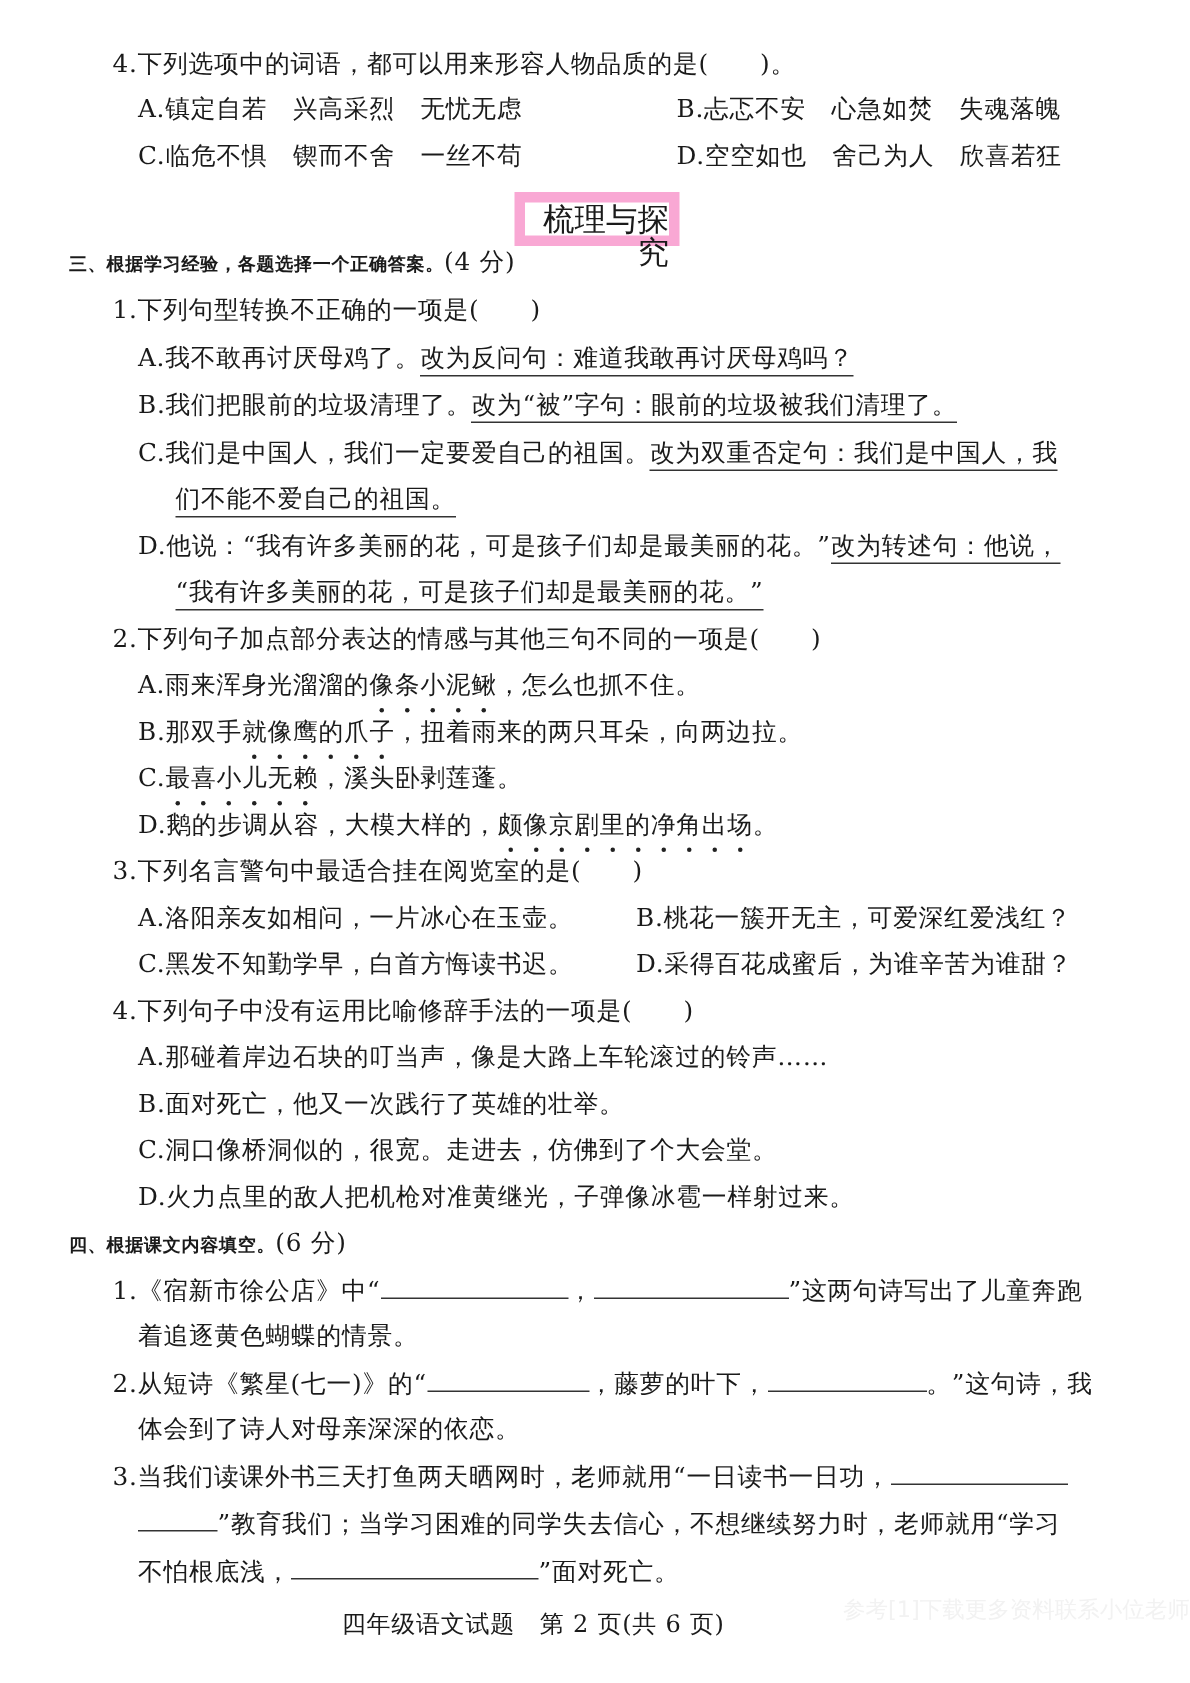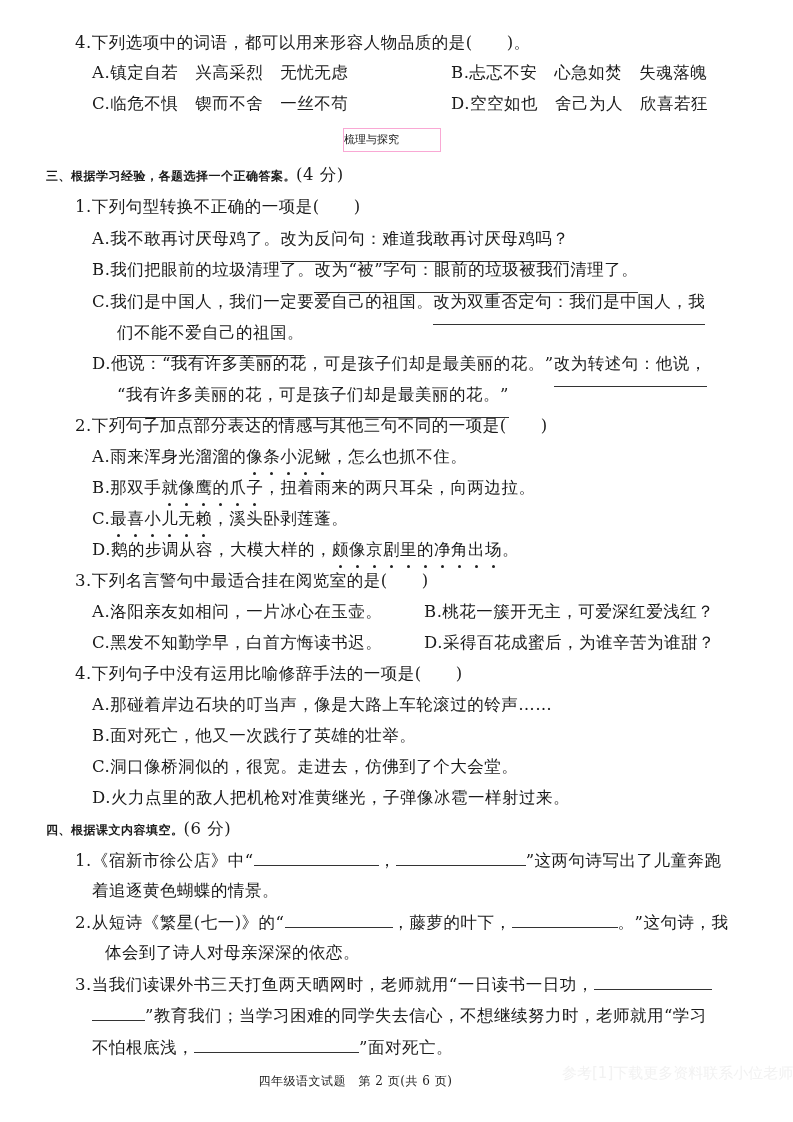--- a/index.html
+++ b/index.html
@@ -1,27 +1,27 @@
 <!DOCTYPE html>
 <html><head>
 <meta charset="utf-8">
 <style>
   html, body { margin:0; padding:0; background:#ffffff; }
   body { width:793px; height:1122px; position:relative; overflow:hidden;
          font-family:"DejaVu Serif", "Liberation Serif", serif; color:#1a1a1a; }
   .line { position:absolute; white-space:nowrap; font-size:16.5px; line-height:22px; letter-spacing:0.5px; }
   .bold { font-family:"DejaVu Sans", "Liberation Sans", sans-serif; font-weight:bold; font-size:12px; }
-  .ul { border-bottom:1.2px solid #333; padding-bottom:13px; }
+  .ul { border-bottom:1.2px solid #333; padding-bottom:2px; }
   .dot { position:relative; display:inline-block; }
   .dot::after { content:""; position:absolute; left:50%; bottom:-7px; width:3px; height:3px; margin-left:-1.5px; border-radius:50%; background:#222; }
   .blank { display:inline-block; border-bottom:1px solid #333; height:16px; vertical-align:baseline; }
-  .sect-box { position:absolute; left:343px; top:128px; width:96px; height:22px; border:1px solid #f9a8d4;
-              font-family:"DejaVu Sans", "Liberation Sans", sans-serif; font-size:11px; line-height:22px; text-align:left; }
+  .sect-box { position:absolute; left:343px; top:128px; width:96px; height:22px; border:7px solid #f9a8d4;
+              font-family:"DejaVu Sans", "Liberation Sans", sans-serif; font-size:21px; line-height:22px; text-align:right; }
   .watermark { position:absolute; left:562px; top:1064px; font-family:"DejaVu Sans", sans-serif; font-size:15px; color:#f2f2f2; white-space:nowrap; }
-  .footer { position:absolute; left:0; width:711px; top:1073px; text-align:center; font-size:12px; letter-spacing:0.5px; }
+  .footer { position:absolute; left:0; width:711px; top:1073px; text-align:center; font-size:16px; letter-spacing:0.5px; }
 </style>
 </head>
 <body>
 
 <div class="line" style="left:75px;top:32px;">4.下列选项中的词语，都可以用来形容人物品质的是(　　)。</div>
 <div class="line" style="left:92px;top:62px;">A.镇定自若　兴高采烈　无忧无虑</div>
 <div class="line" style="left:451px;top:62px;">B.忐忑不安　心急如焚　失魂落魄</div>
 <div class="line" style="left:92px;top:93px;">C.临危不惧　锲而不舍　一丝不苟</div>
 <div class="line" style="left:451px;top:93px;">D.空空如也　舍己为人　欣喜若狂</div>
 
@@ -82,21 +82,21 @@
 </div>
 
 <div class="line" style="left:75px;top:849px;">
   <span>1.《宿新市徐公店》中“</span><span class="blank" style="width:125px;"></span><span>，</span><span class="blank" style="width:130px;"></span><span>”这两句诗写出了儿童奔跑</span>
 </div>
 <div class="line" style="left:92px;top:880px;">着追逐黄色蝴蝶的情景。</div>
 
 <div class="line" style="left:75px;top:911px;">
   <span>2.从短诗《繁星(七一)》的“</span><span class="blank" style="width:108px;"></span><span>，藤萝的叶下，</span><span class="blank" style="width:106px;"></span><span>。”这句诗，我</span>
 </div>
-<div class="line" style="left:92px;top:942px;margin-left:13px;">体会到了诗人对母亲深深的依恋。</div>
+<div class="line" style="left:92px;top:942px;">体会到了诗人对母亲深深的依恋。</div>
 
 <div class="line" style="left:75px;top:973px;">
   <span>3.当我们读课外书三天打鱼两天晒网时，老师就用“一日读书一日功，</span><span class="blank" style="width:118px;"></span>
 </div>
 <div class="line" style="left:92px;top:1004px;">
   <span class="blank" style="width:53px;"></span><span>”教育我们；当学习困难的同学失去信心，不想继续努力时，老师就用“学习</span>
 </div>
 <div class="line" style="left:92px;top:1036px;">
   <span>不怕根底浅，</span><span class="blank" style="width:165px;"></span><span>”面对死亡。</span>
 </div>

